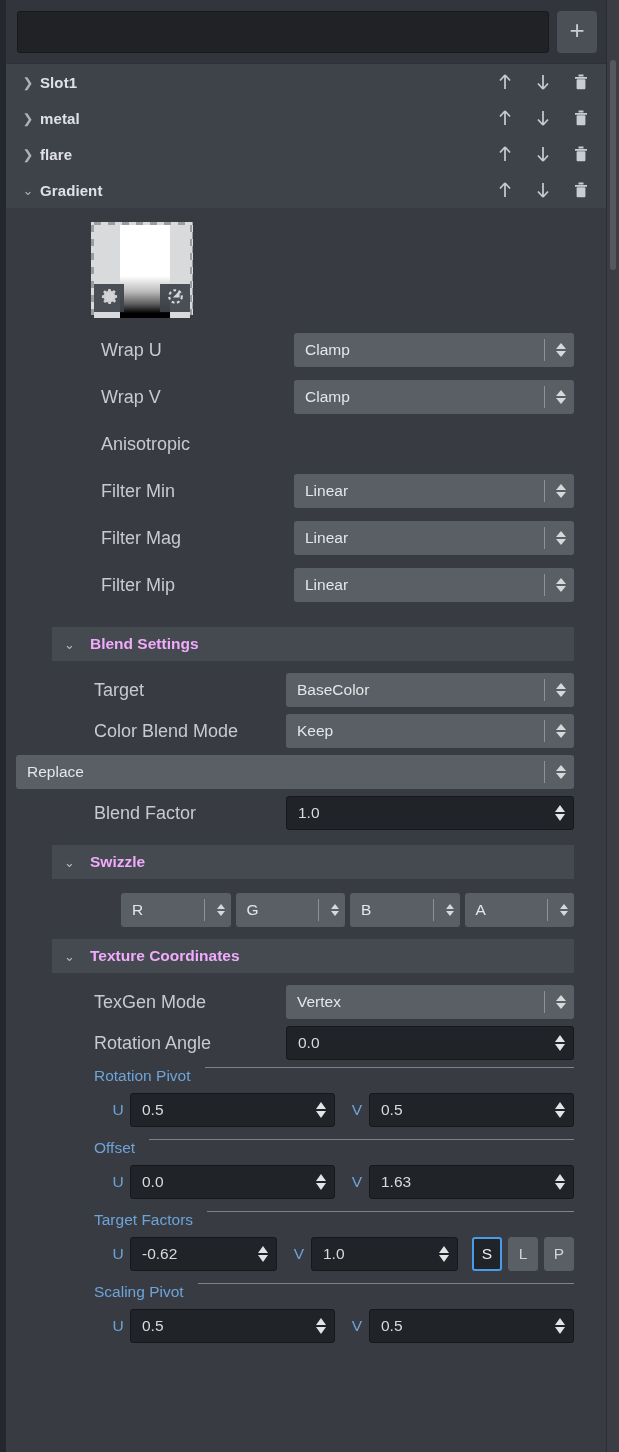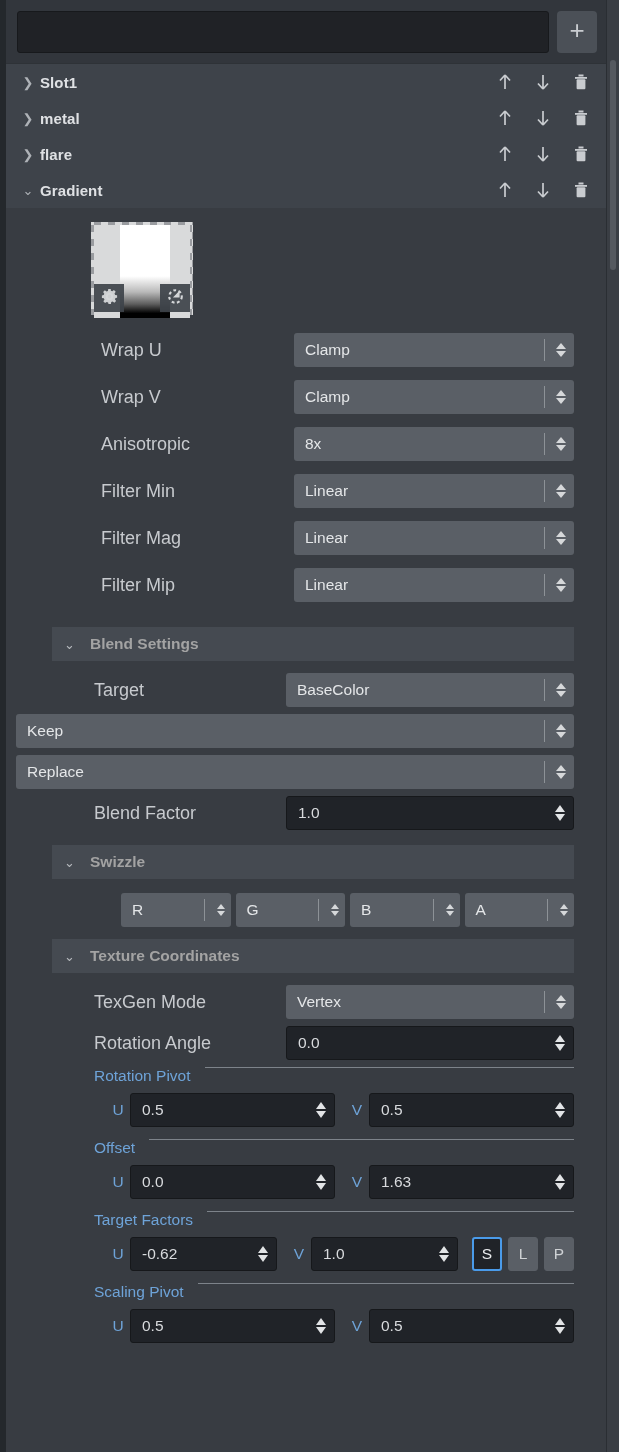--- a/index.html
+++ b/index.html
@@ -239,21 +239,21 @@
     align-items: center;
     padding-left: 12px;
     cursor: pointer;
   }
   .sec-chevron {
     width: 26px;
     color: #b6babe;
     font-size: 13px;
   }
   .sec-title {
-    color: #a3a3a3;
+    color: #f0abfc;
     font-size: 15.5px;
     font-weight: bold;
   }
 
   
   .prow.compact { height: 34px; margin-bottom: 7px; }
   .prow.compact .plabel { padding-left: 78px; width: 270px; }
   .prow.compact .combo, .prow.compact .numfield { margin-right: 32px; }
 
   
@@ -522,28 +522,20 @@
           <span class="sep"></span>
           <span class="spin">
               <i class="up"></i>
               <i class="dn"></i>
             </span>
         </span>
       </div>
 
       <div class="prow">
         <span class="plabel">Anisotropic</span>
-        <span class="combo">
-          <span>8x</span>
-          <span class="sep"></span>
-          <span class="spin">
-              <i class="up"></i>
-              <i class="dn"></i>
-            </span>
-        </span>
       </div>
 
       <div class="prow">
         <span class="plabel">Filter Min</span>
         <span class="combo">
           <span>Linear</span>
           <span class="sep"></span>
           <span class="spin">
               <i class="up"></i>
               <i class="dn"></i>
@@ -590,20 +582,21 @@
           <span>BaseColor</span>
           <span class="sep"></span>
           <span class="spin">
               <i class="up"></i>
               <i class="dn"></i>
             </span>
         </span>
       </div>
 
       <div class="prow compact">
+        <span class="plabel">Color Blend Mode</span>
         <span class="combo">
           <span>Keep</span>
           <span class="sep"></span>
           <span class="spin">
               <i class="up"></i>
               <i class="dn"></i>
             </span>
         </span>
       </div>
 

